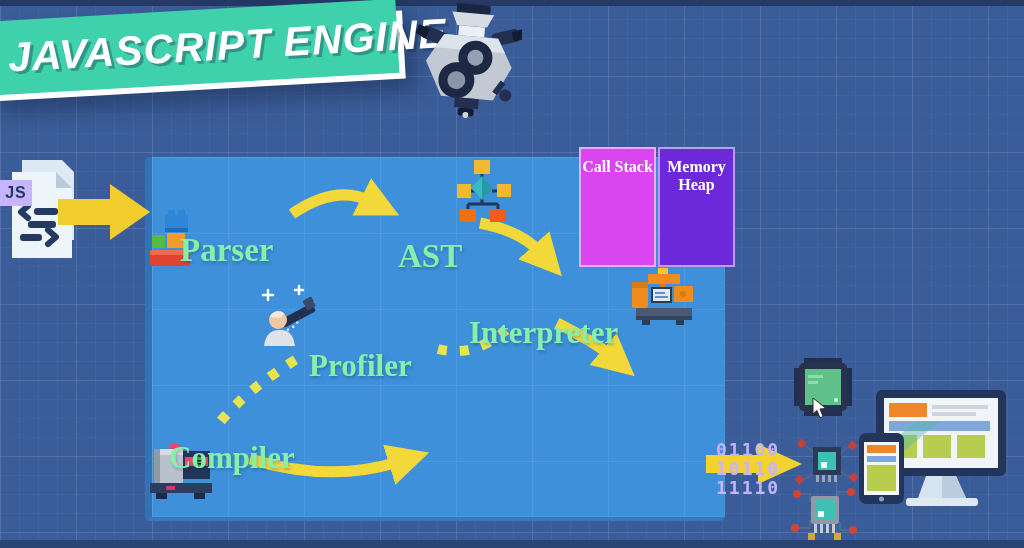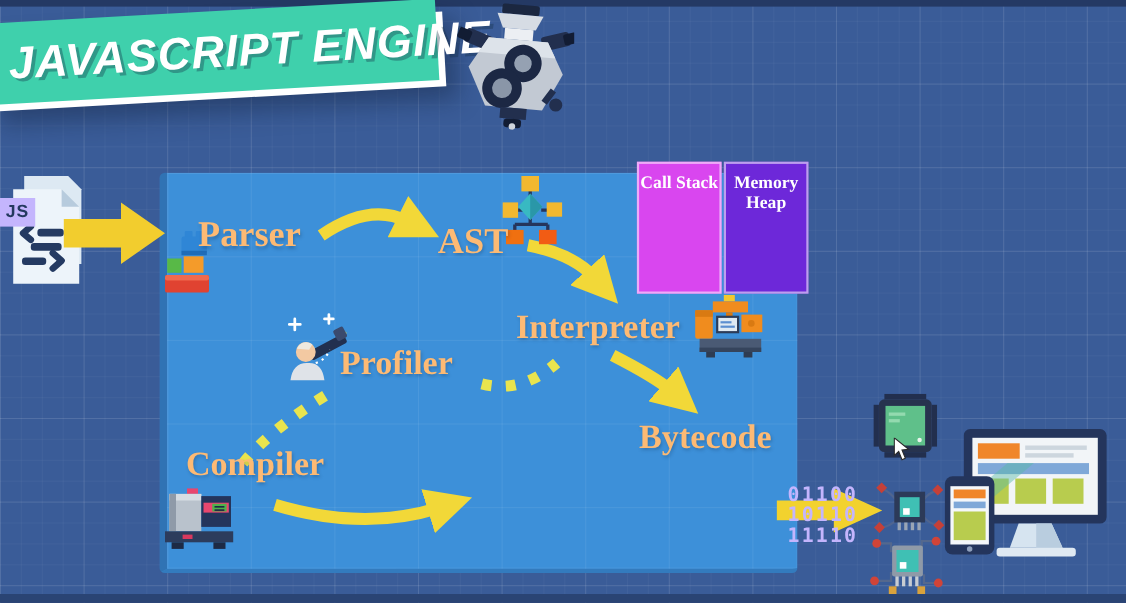--- a/index.html
+++ b/index.html
@@ -26,22 +26,22 @@
     background-size:76px 76px;}
 
   .banner{position:absolute;left:-18px;top:22px;width:416px;height:74px;
           background:#3fd0ac;transform:rotate(-3.2deg);transform-origin:left center;
           display:flex;align-items:center;padding-left:26px;box-sizing:border-box;
           box-shadow:9px 9px 0 -3px #ffffff, 16px 18px 22px rgba(10,20,40,0.35);}
   .banner .title{color:#fff;font-weight:800;font-style:italic;font-size:41px;
           letter-spacing:1px;white-space:nowrap;
           text-shadow:3px 3px 0 rgba(20,45,70,0.35);}
 
-  .label{position:absolute;color:#fdba74;font-family:"Liberation Serif",serif;
-         font-weight:700;white-space:nowrap;text-shadow:1px 2px 3px rgba(10,30,60,0.25);}
+  .label{position:absolute;color:#86efac;font-family:"Liberation Serif",serif;
+         font-weight:700;white-space:nowrap;text-shadow:1px 2px 3px rgba(10,30,60,0.25);margin-top:36px;}
   .l-parser{left:180px;top:196px;font-size:33px;}
   .l-ast{left:398px;top:202px;font-size:33px;}
   .l-interpreter{left:469px;top:279px;font-size:31px;}
   .l-bytecode{left:581px;top:379px;font-size:31px;}
   .l-profiler{left:309px;top:312px;font-size:31px;}
   .l-compiler{left:169px;top:404px;font-size:31px;}
   .l-optimized{left:445px;top:451px;font-size:32px;}
 
   .membox{position:absolute;top:147px;height:120px;box-sizing:border-box;
           border:2px solid rgba(255,255,255,0.55);color:#fff;text-align:center;
@@ -207,21 +207,20 @@
       <rect x="2" y="43" width="62" height="10" fill="#2c3c5c"></rect>
       <rect x="18" y="46" width="9" height="4" fill="#d8385e"></rect>
       <rect x="8" y="53" width="11" height="6" fill="#1d2a44"></rect>
       <rect x="46" y="53" width="11" height="6" fill="#1d2a44"></rect>
     </svg>
   </span>
 
   <div class="label l-parser">Parser</div>
   <div class="label l-ast">AST</div>
   <div class="label l-interpreter">Interpreter</div>
-  <div class="label l-bytecode">Bytecode</div>
   <div class="label l-profiler">Profiler</div>
   <div class="label l-compiler">Compiler</div>
 
   <div class="membox callstack">
     <span>Call Stack</span>
   </div>
   <div class="membox memheap">
     <span>Memory Heap</span>
   </div>
 

